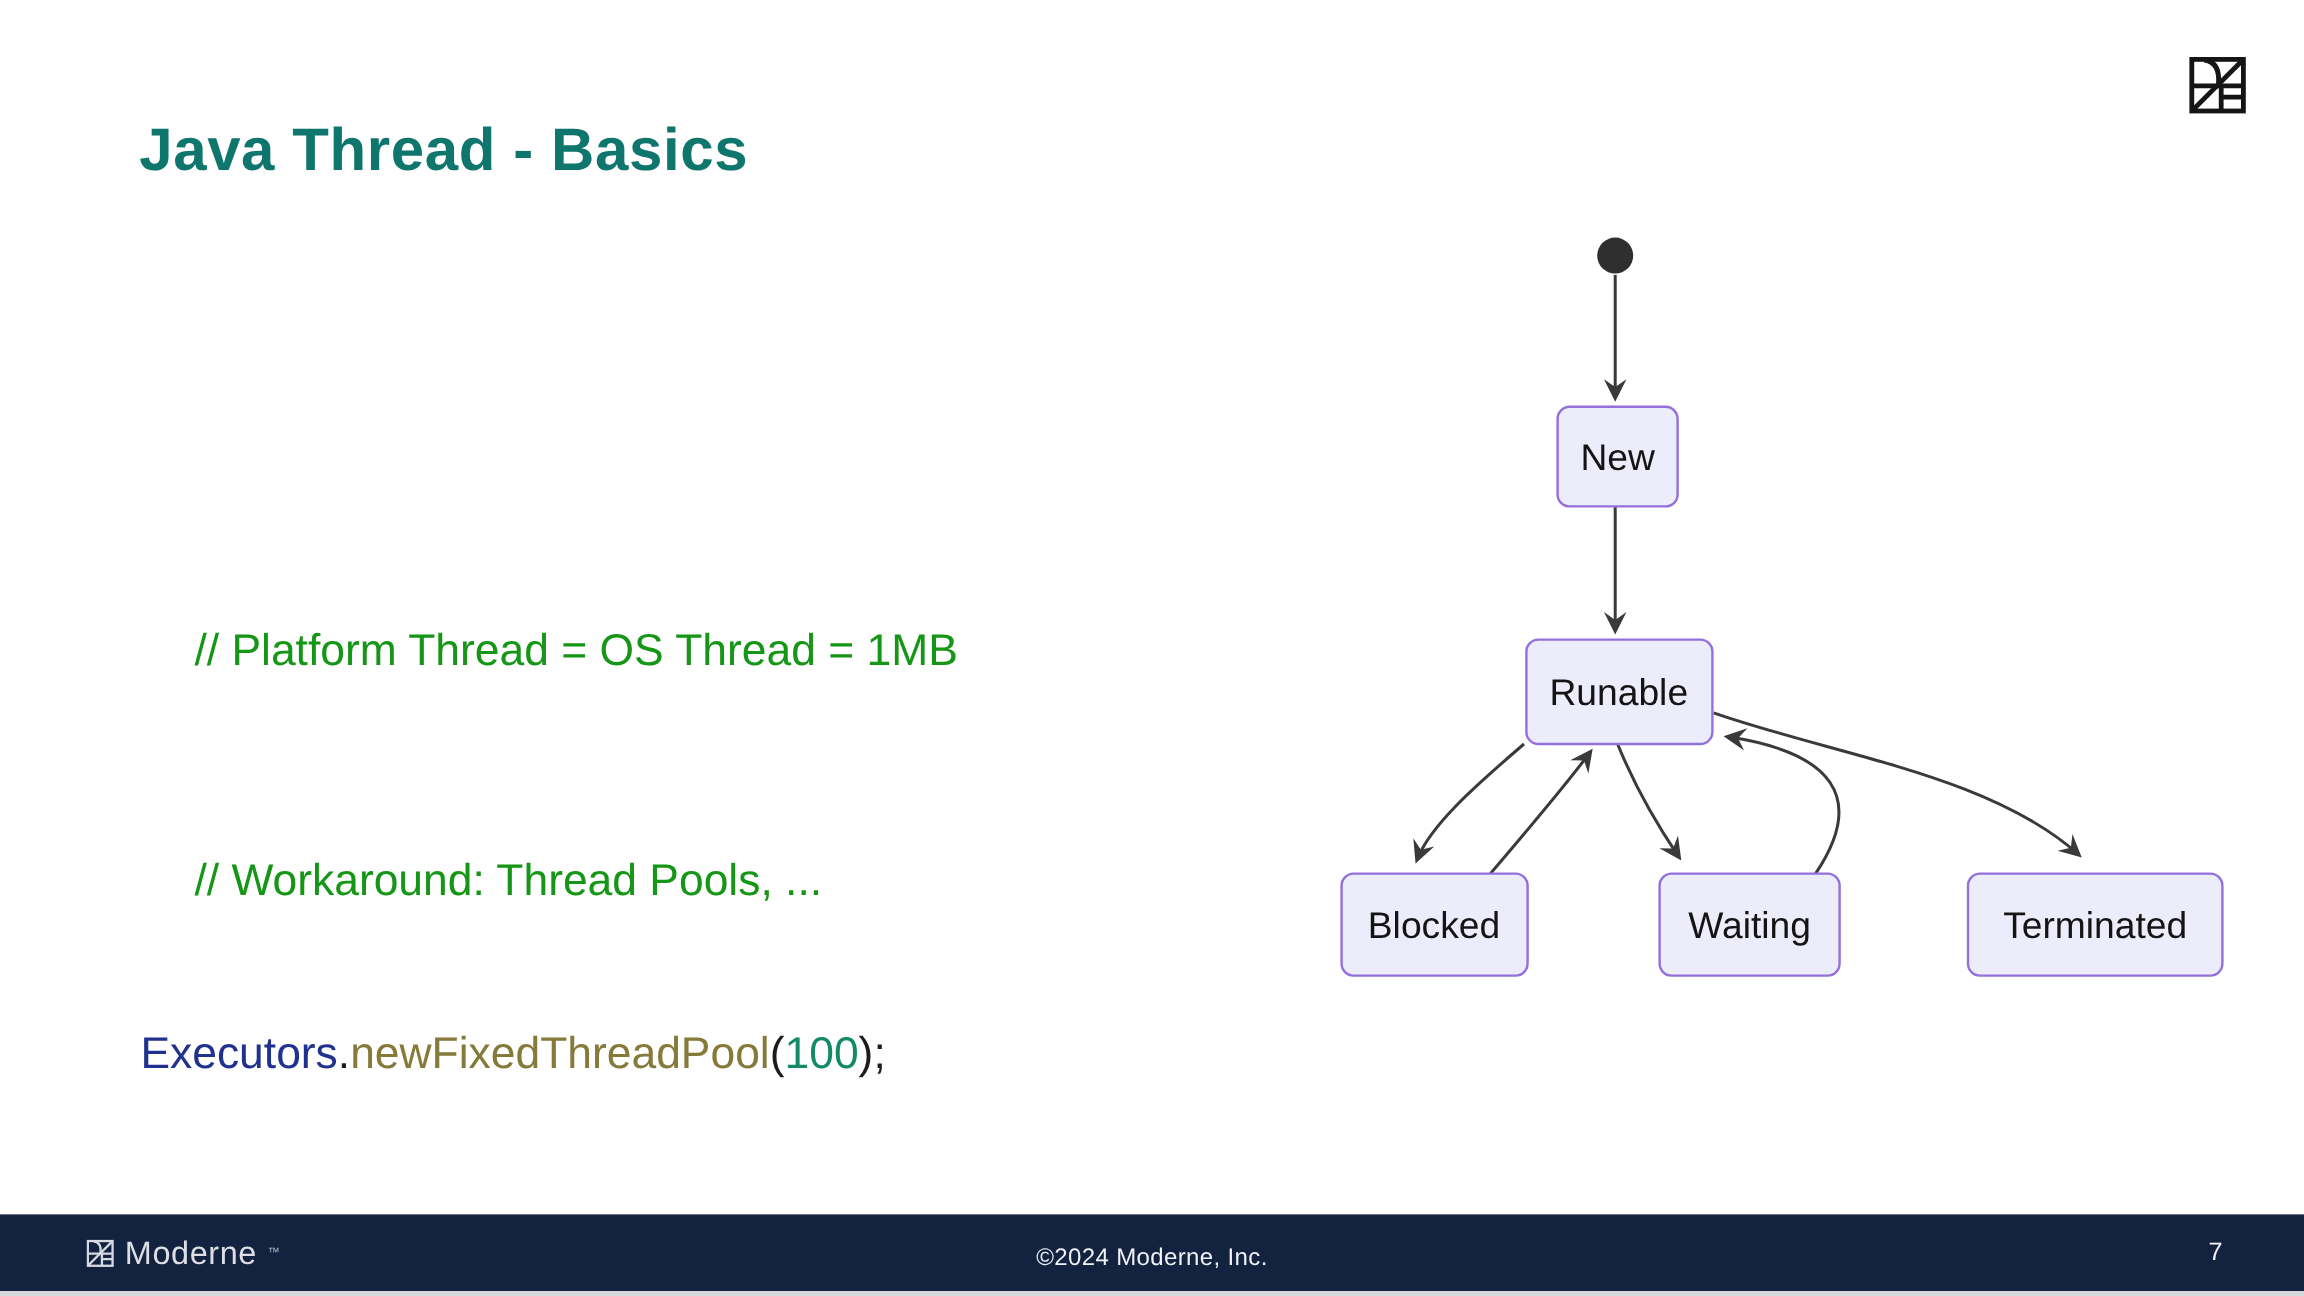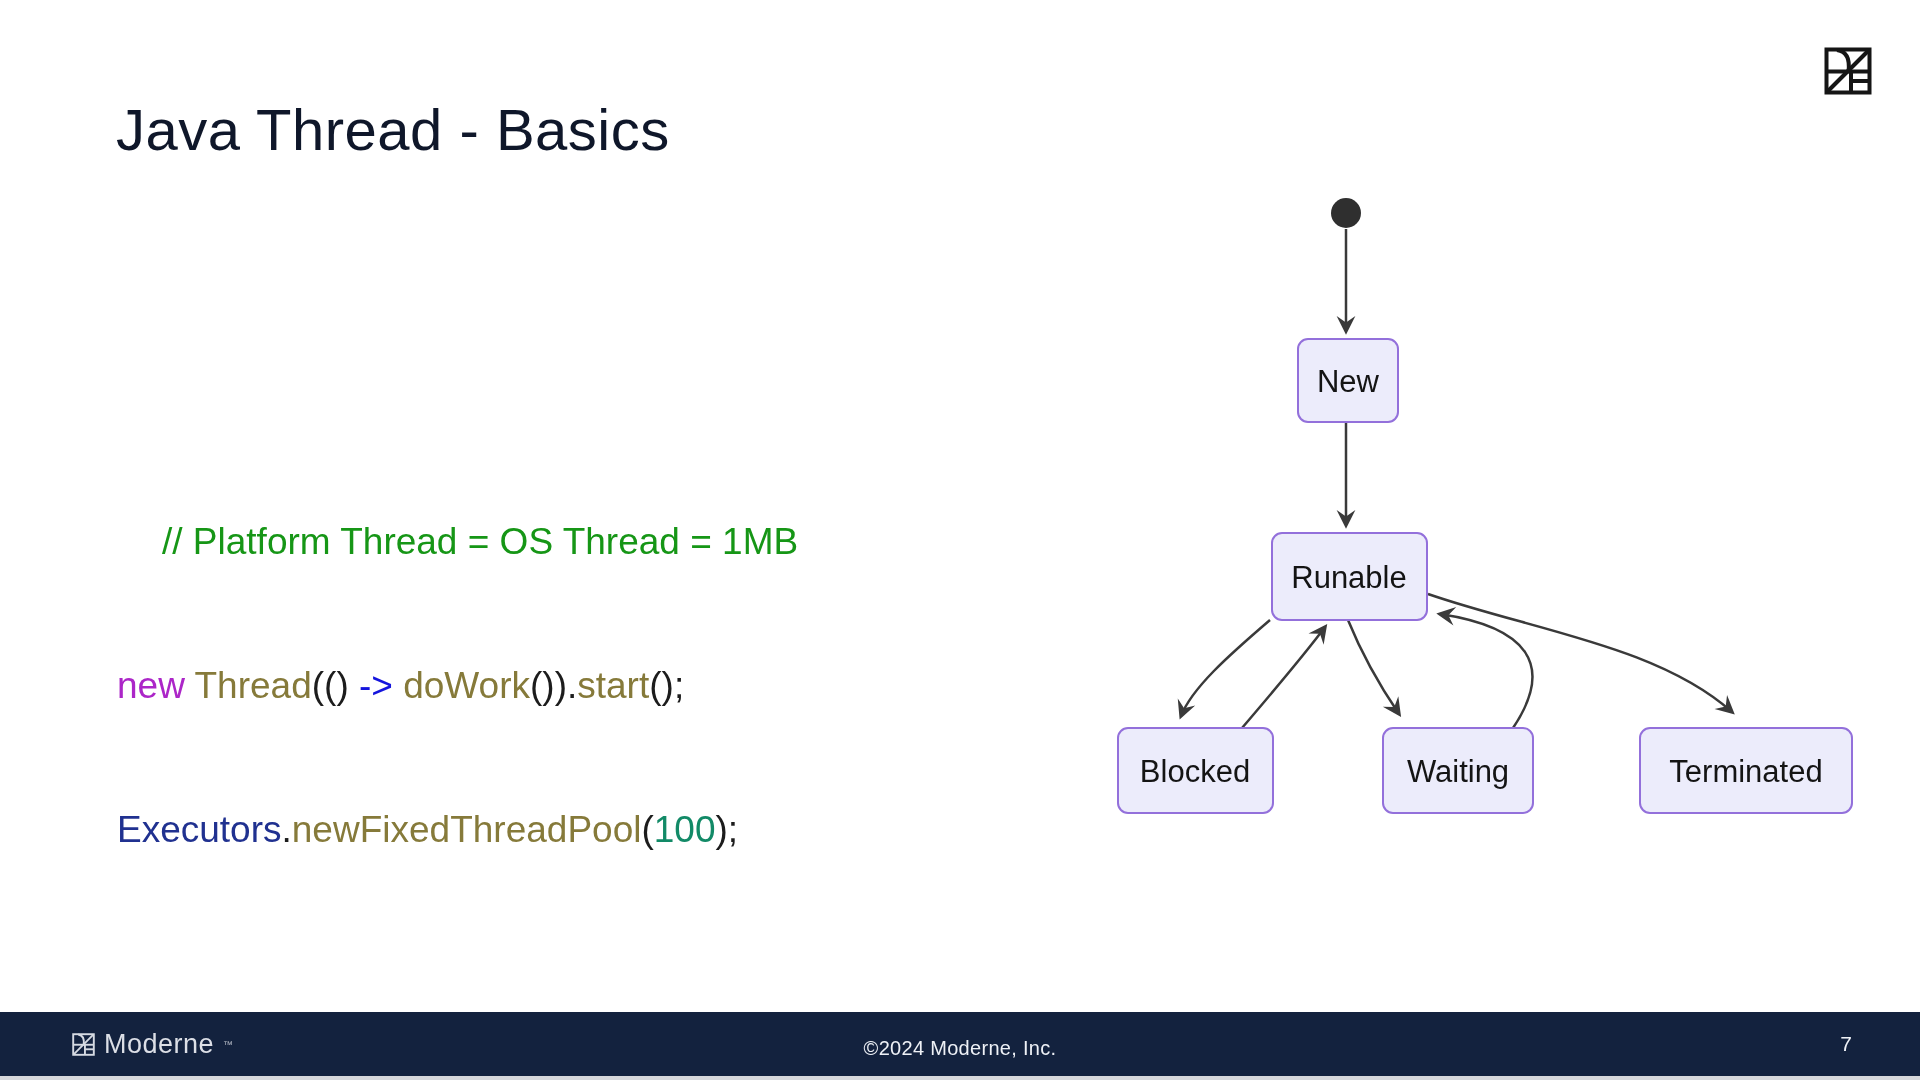--- a/index.html
+++ b/index.html
@@ -3,22 +3,22 @@
 <meta charset="utf-8">
 <style>
   html,body{margin:0;padding:0;background:#ffffff;}
   .slide{
     position:relative;width:1920px;height:1080px;background:#ffffff;overflow:hidden;
     font-family:"Liberation Sans",sans-serif;
   }
   
   .page-title{
     position:absolute;left:116px;top:96px;
-    font-size:58px;font-weight:400;letter-spacing:.5px;
-    color:#0f172a;
+    font-size:50px;font-weight:700;letter-spacing:.5px;
+    color:#0f766e;
   }
   
   .corner-logo{position:absolute;left:1824px;top:44px;width:48px;height:54px;}
   
   .code-block{
     position:absolute;left:117px;top:422px;
     font-size:37px;line-height:48px;white-space:pre;
     color:#1c1c1c;
   }
   .code-line{height:48px;}
@@ -65,21 +65,21 @@
       <path d="M3,45 L45,3"></path>
       <path d="M13,3 Q27,5 24.5,24.5"></path>
       <path d="M3,24.5 L45,24.5"></path>
       <path d="M27,24.5 L27,45"></path>
       <path d="M27,34 L45,34"></path>
     </g>
   </svg>
 
   <div class="code-block">
     <div class="code-line"><span class="tok-comment">// Platform Thread = OS Thread = 1MB</span></div>
-    <div class="code-line"><span class="tok-kw">new </span><span class="tok-type">Thread</span><span class="tok-plain">(() </span><span class="tok-op">-&gt; </span><span class="tok-type">doWork</span><span class="tok-plain">()).</span><span class="tok-type">start</span><span class="tok-plain">();</span></div>
+    <div class="code-line code-gap"><span class="tok-comment">// Workaround: Thread Pools, ...</span></div>
     <div class="code-line"><span class="tok-cls">Executors</span><span class="tok-plain">.</span><span class="tok-type">newFixedThreadPool</span><span class="tok-plain">(</span><span class="tok-num">100</span><span class="tok-plain">);</span></div>
   </div>
 
   <svg class="diagram" viewBox="0 0 820 700">
     <defs>
       <marker id="arrow" viewBox="0 0 12 12" refX="9" refY="6" markerWidth="9" markerHeight="9" orient="auto-start-reverse">
         <path d="M1,1 L11,6 L1,11 L4.5,6 Z" fill="#3a3a3a"></path>
       </marker>
     </defs>
 

